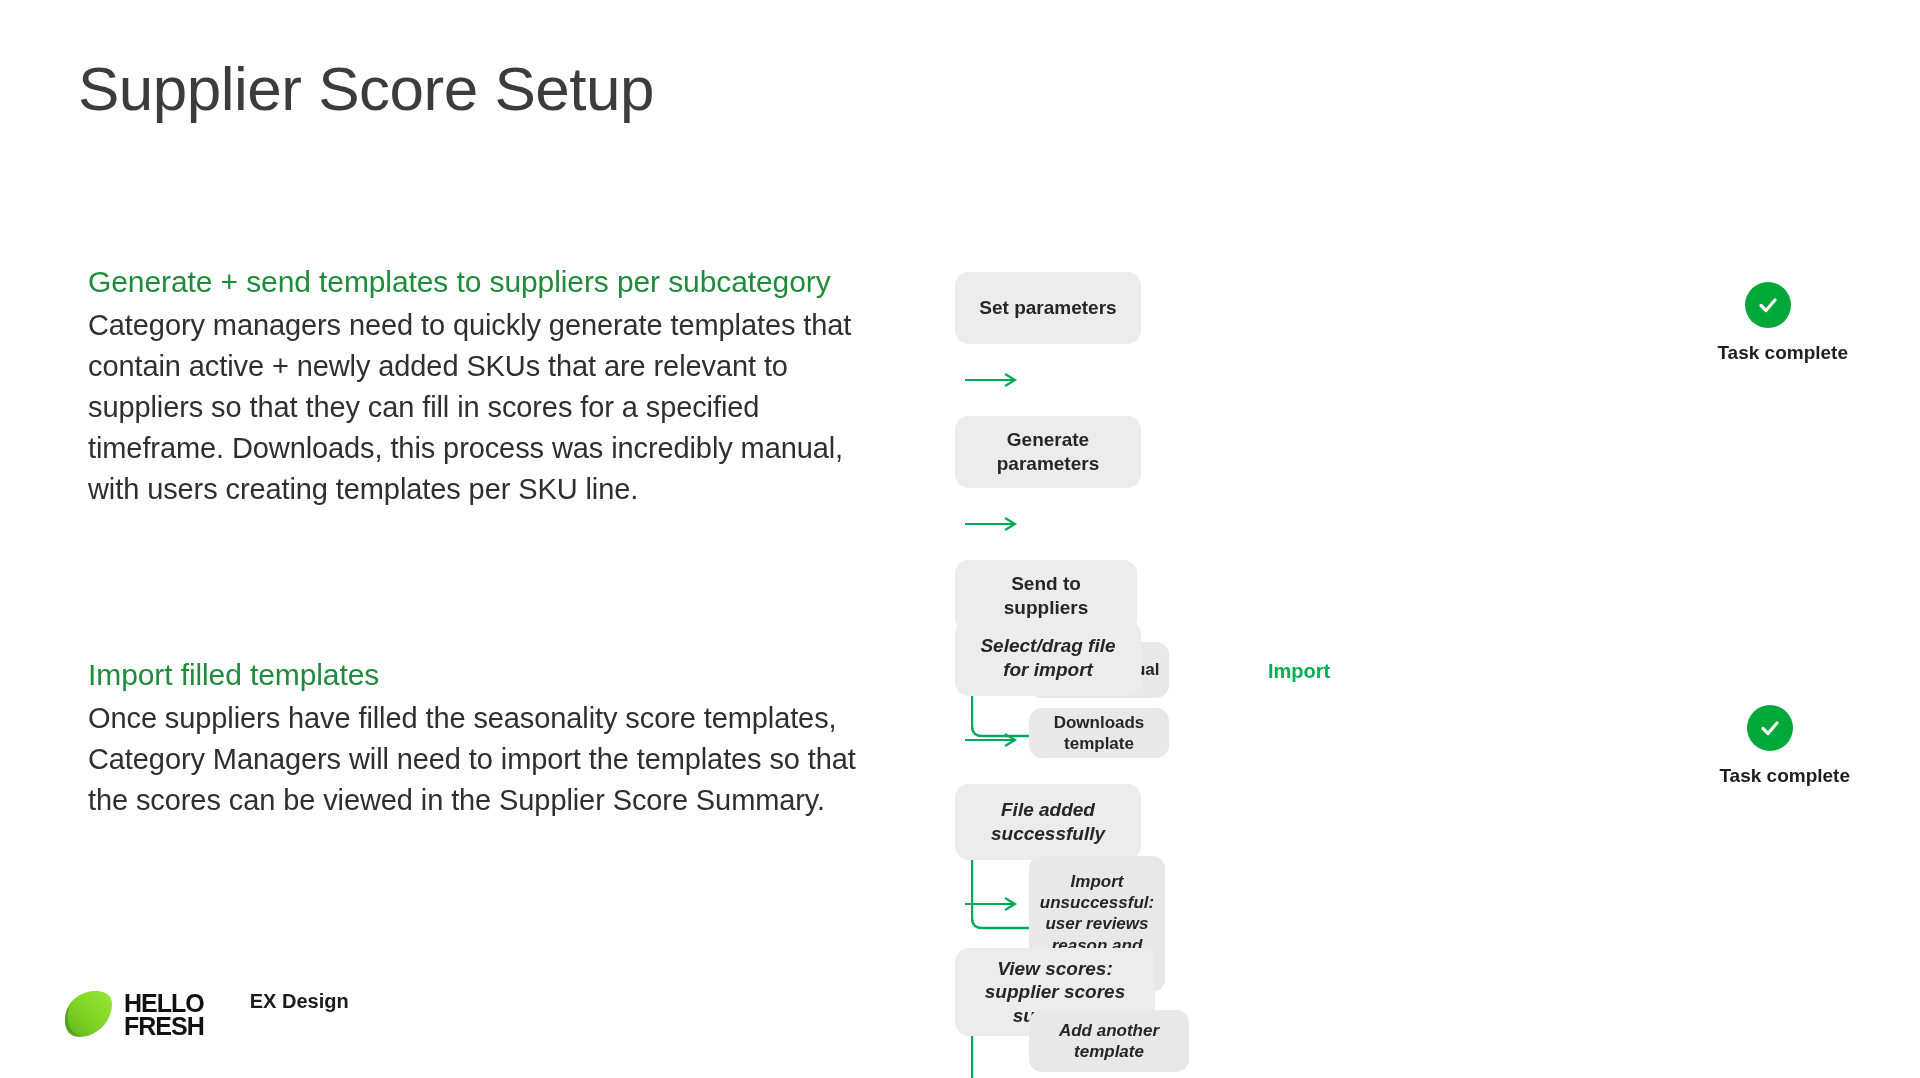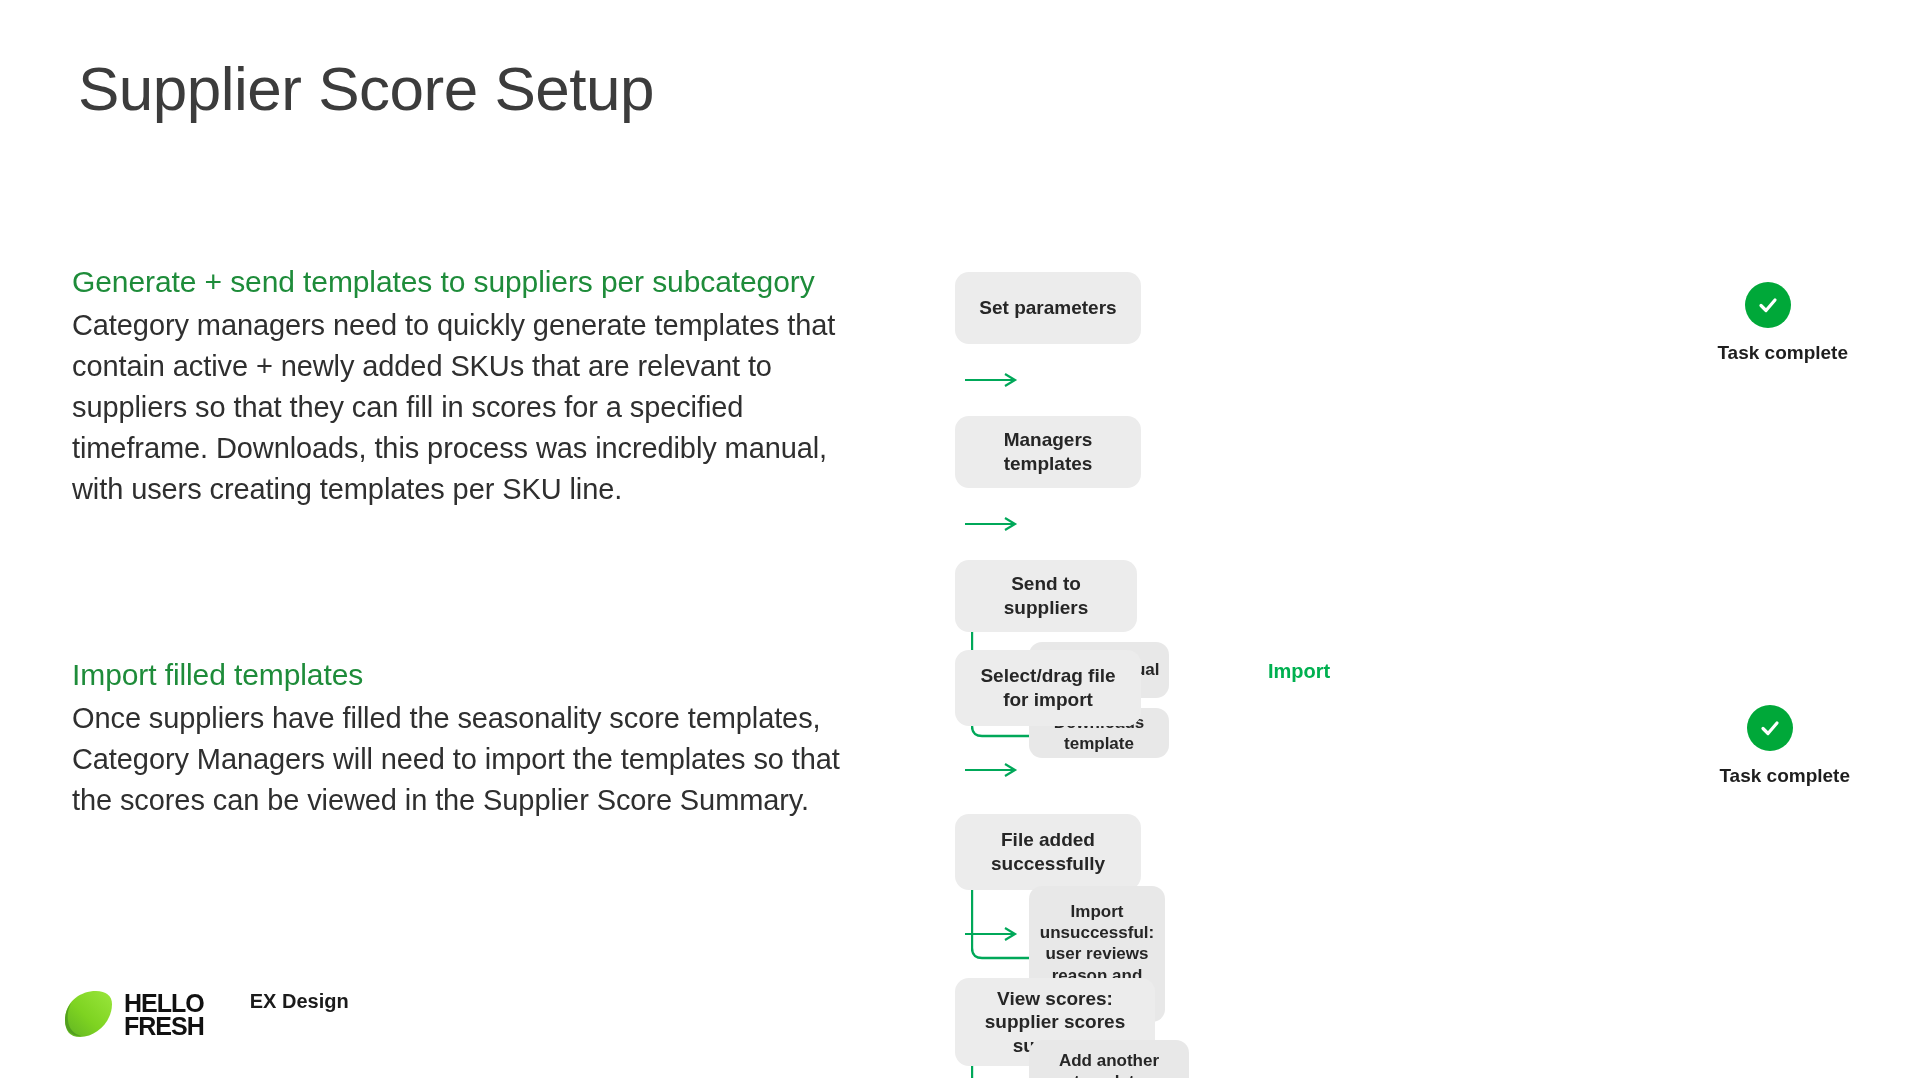--- a/index.html
+++ b/index.html
@@ -13,36 +13,36 @@
   .slide { position:relative; width:1920px; height:1078px; background:#fff; }
 
   
   .page-title {
     position:absolute; left:78px; top:55px;
     font-size:62px; font-weight:300; letter-spacing:-0.5px;
     color:#3c3c3c; line-height:1.1; white-space:nowrap;
   }
 
   
-  .text-block { position:absolute; left:72px; width:790px; }
+  .text-block { position:absolute; left:88px; width:790px; }
   .text-block.block-1 { top:262px; }
   .text-block.block-2 { top:655px; }
   .block-heading {
     font-size:30px; font-weight:400; color:#1e8c3a;
     line-height:1.32; margin-bottom:3px; letter-spacing:-0.1px;
   }
   .block-body {
     font-size:29px; font-weight:300; color:#2f2f2f;
     line-height:1.42; letter-spacing:-0.1px;
   }
 
   
   .flow { position:absolute; }
   .flow-1 { left:955px; top:272px; }
-  .flow-2 { left:955px; top:650px; }
+  .flow-2 { left:955px; top:620px;font-style:italic; }
 
   .flow-row { display:flex; align-items:flex-start;flex-direction:column; }
 
   .node {
     background:#ececec; border-radius:14px;
     display:flex; align-items:center; justify-content:center;
     text-align:center; color:#262626; font-weight:bold;
     padding:10px 14px; line-height:1.24;
   }
   .node.main { font-size:19px; }
@@ -125,21 +125,21 @@
 
       <div class="node main n-set">Set parameters</div>
 
       <div class="arrow">
         <svg width="56" height="16" viewBox="0 0 56 16" aria-hidden="true">
           <line x1="0" y1="8" x2="48" y2="8" stroke="#00a859" stroke-width="2.2"></line>
           <polyline points="40,2 50,8 40,14" fill="none" stroke="#00a859" stroke-width="2.2"></polyline>
         </svg>
       </div>
 
-      <div class="node main n-generate">Managers templates</div>
+      <div class="node main n-generate">Generate parameters</div>
 
       <div class="arrow">
         <svg width="56" height="16" viewBox="0 0 56 16" aria-hidden="true">
           <line x1="0" y1="8" x2="48" y2="8" stroke="#00a859" stroke-width="2.2"></line>
           <polyline points="40,2 50,8 40,14" fill="none" stroke="#00a859" stroke-width="2.2"></polyline>
         </svg>
       </div>
 
       <div class="branch-anchor">
         <div class="node main n-send">Send to suppliers</div>

